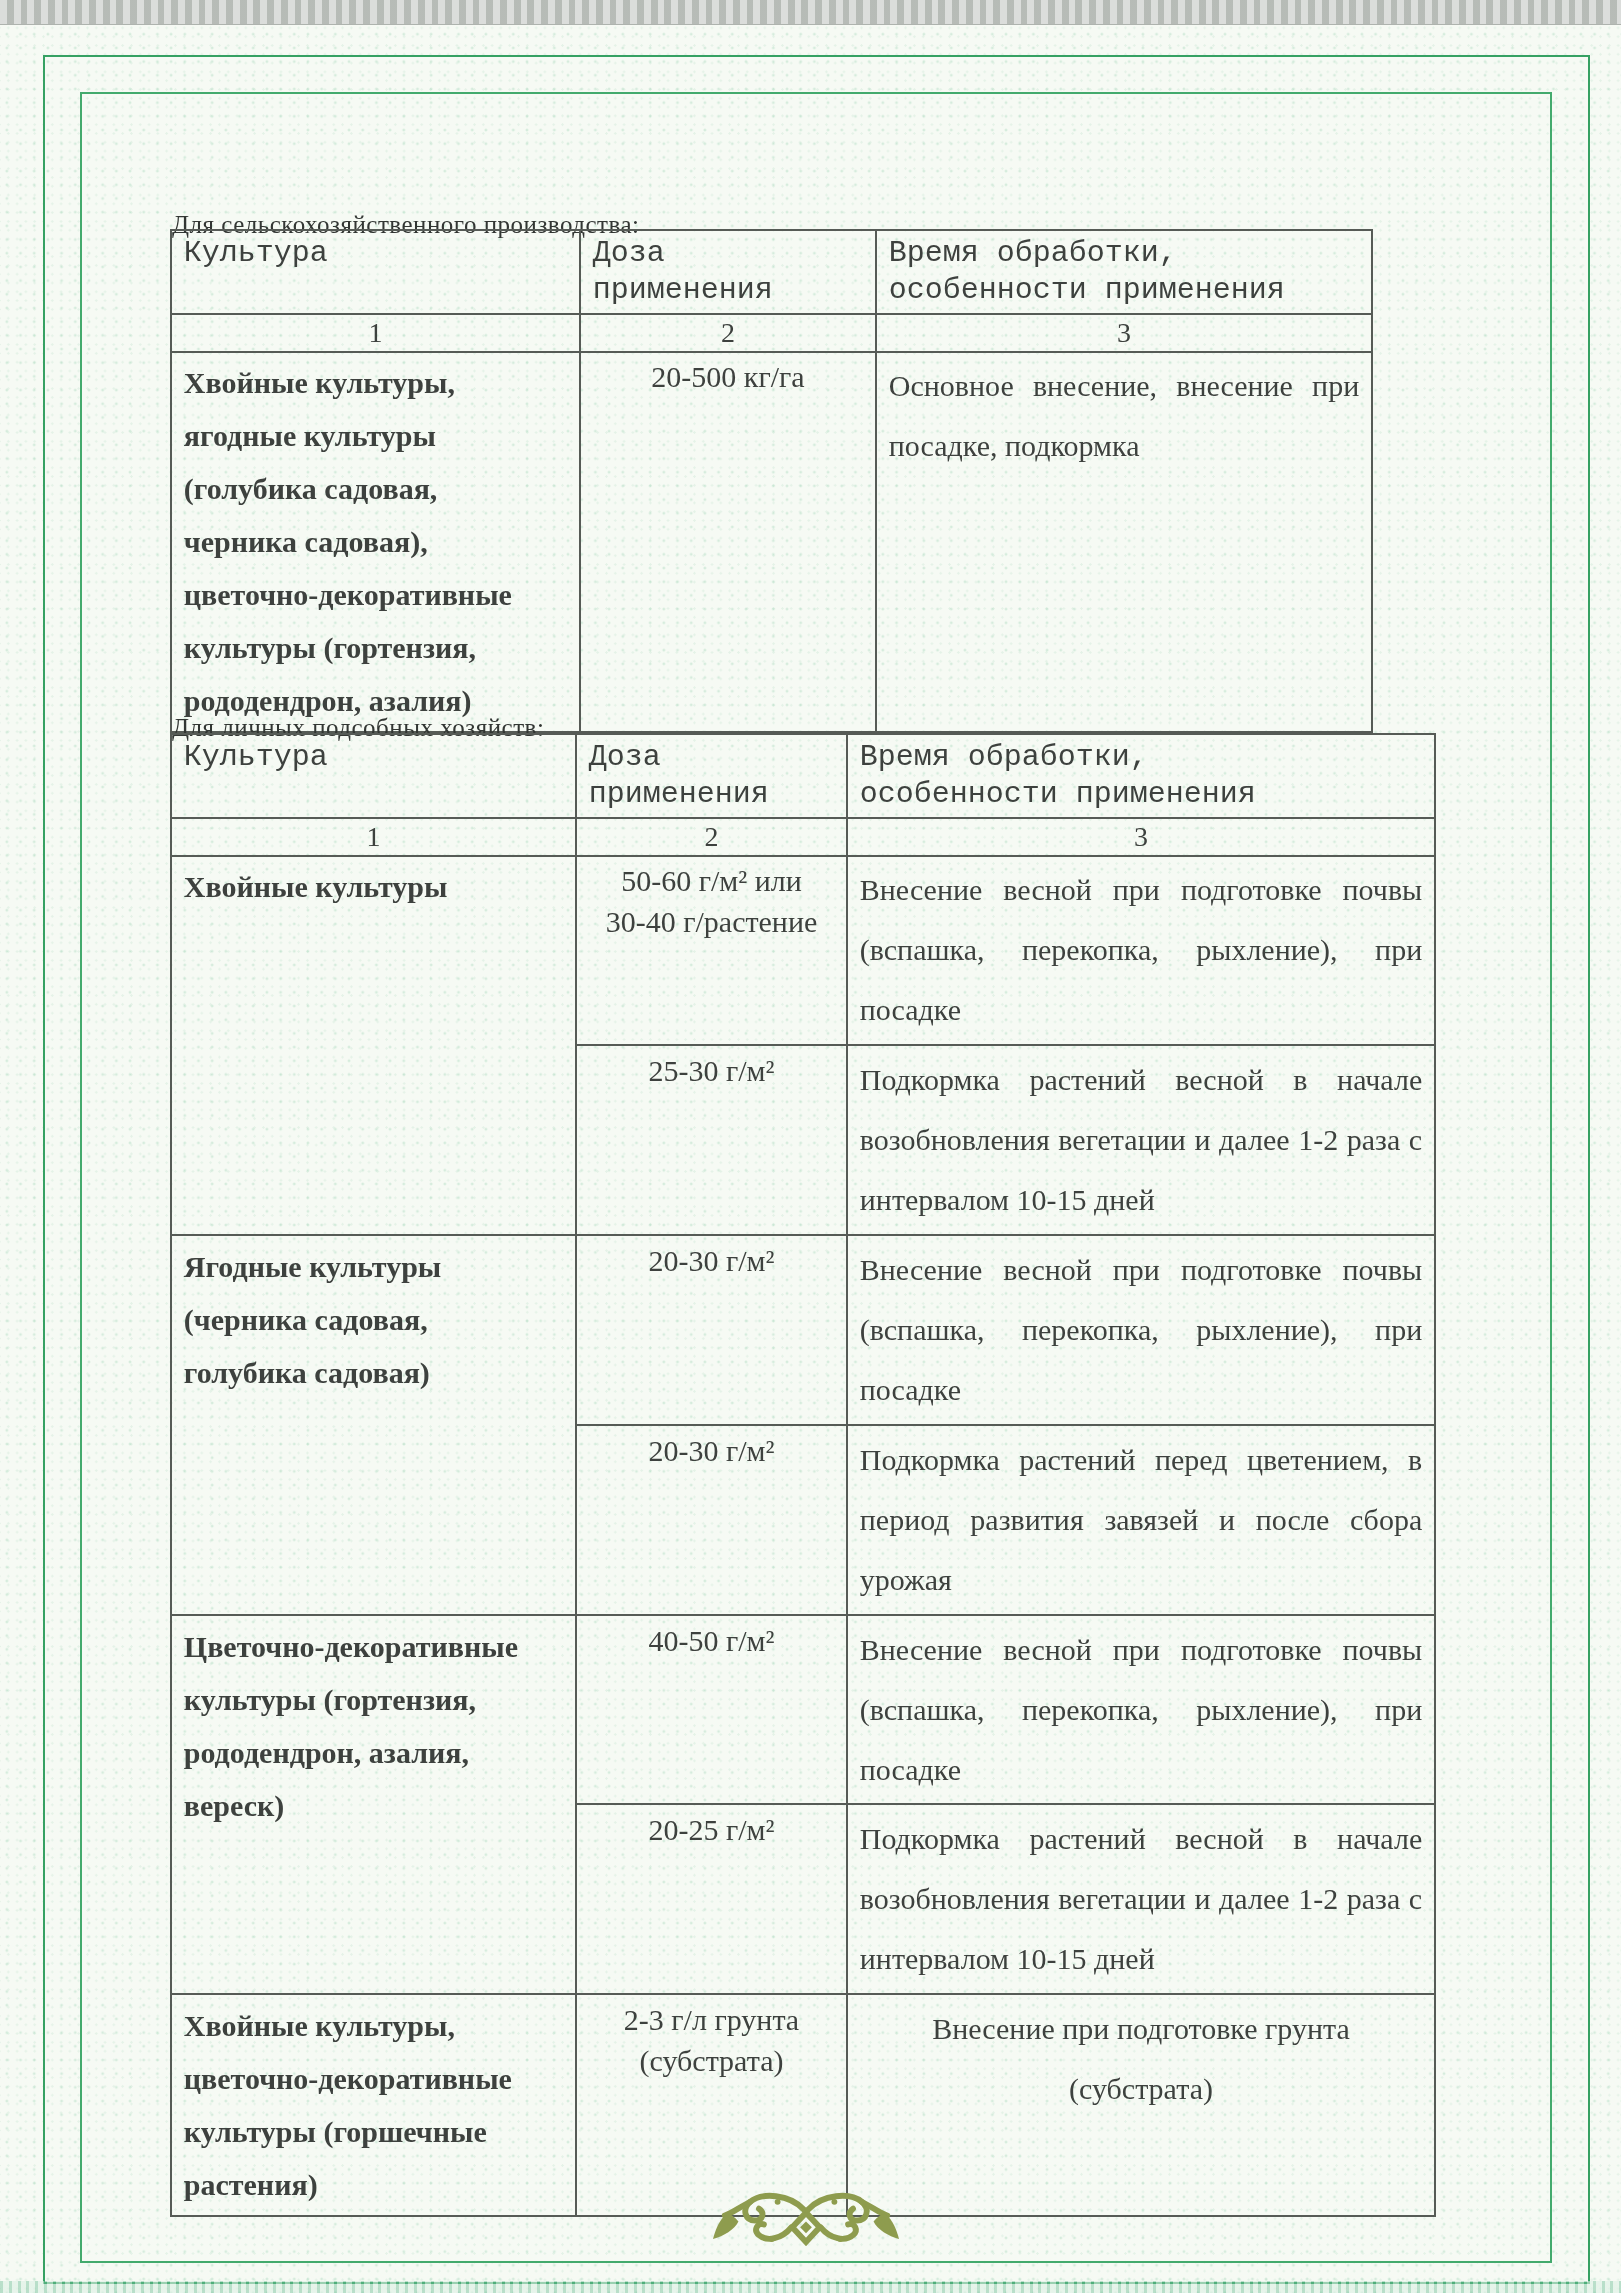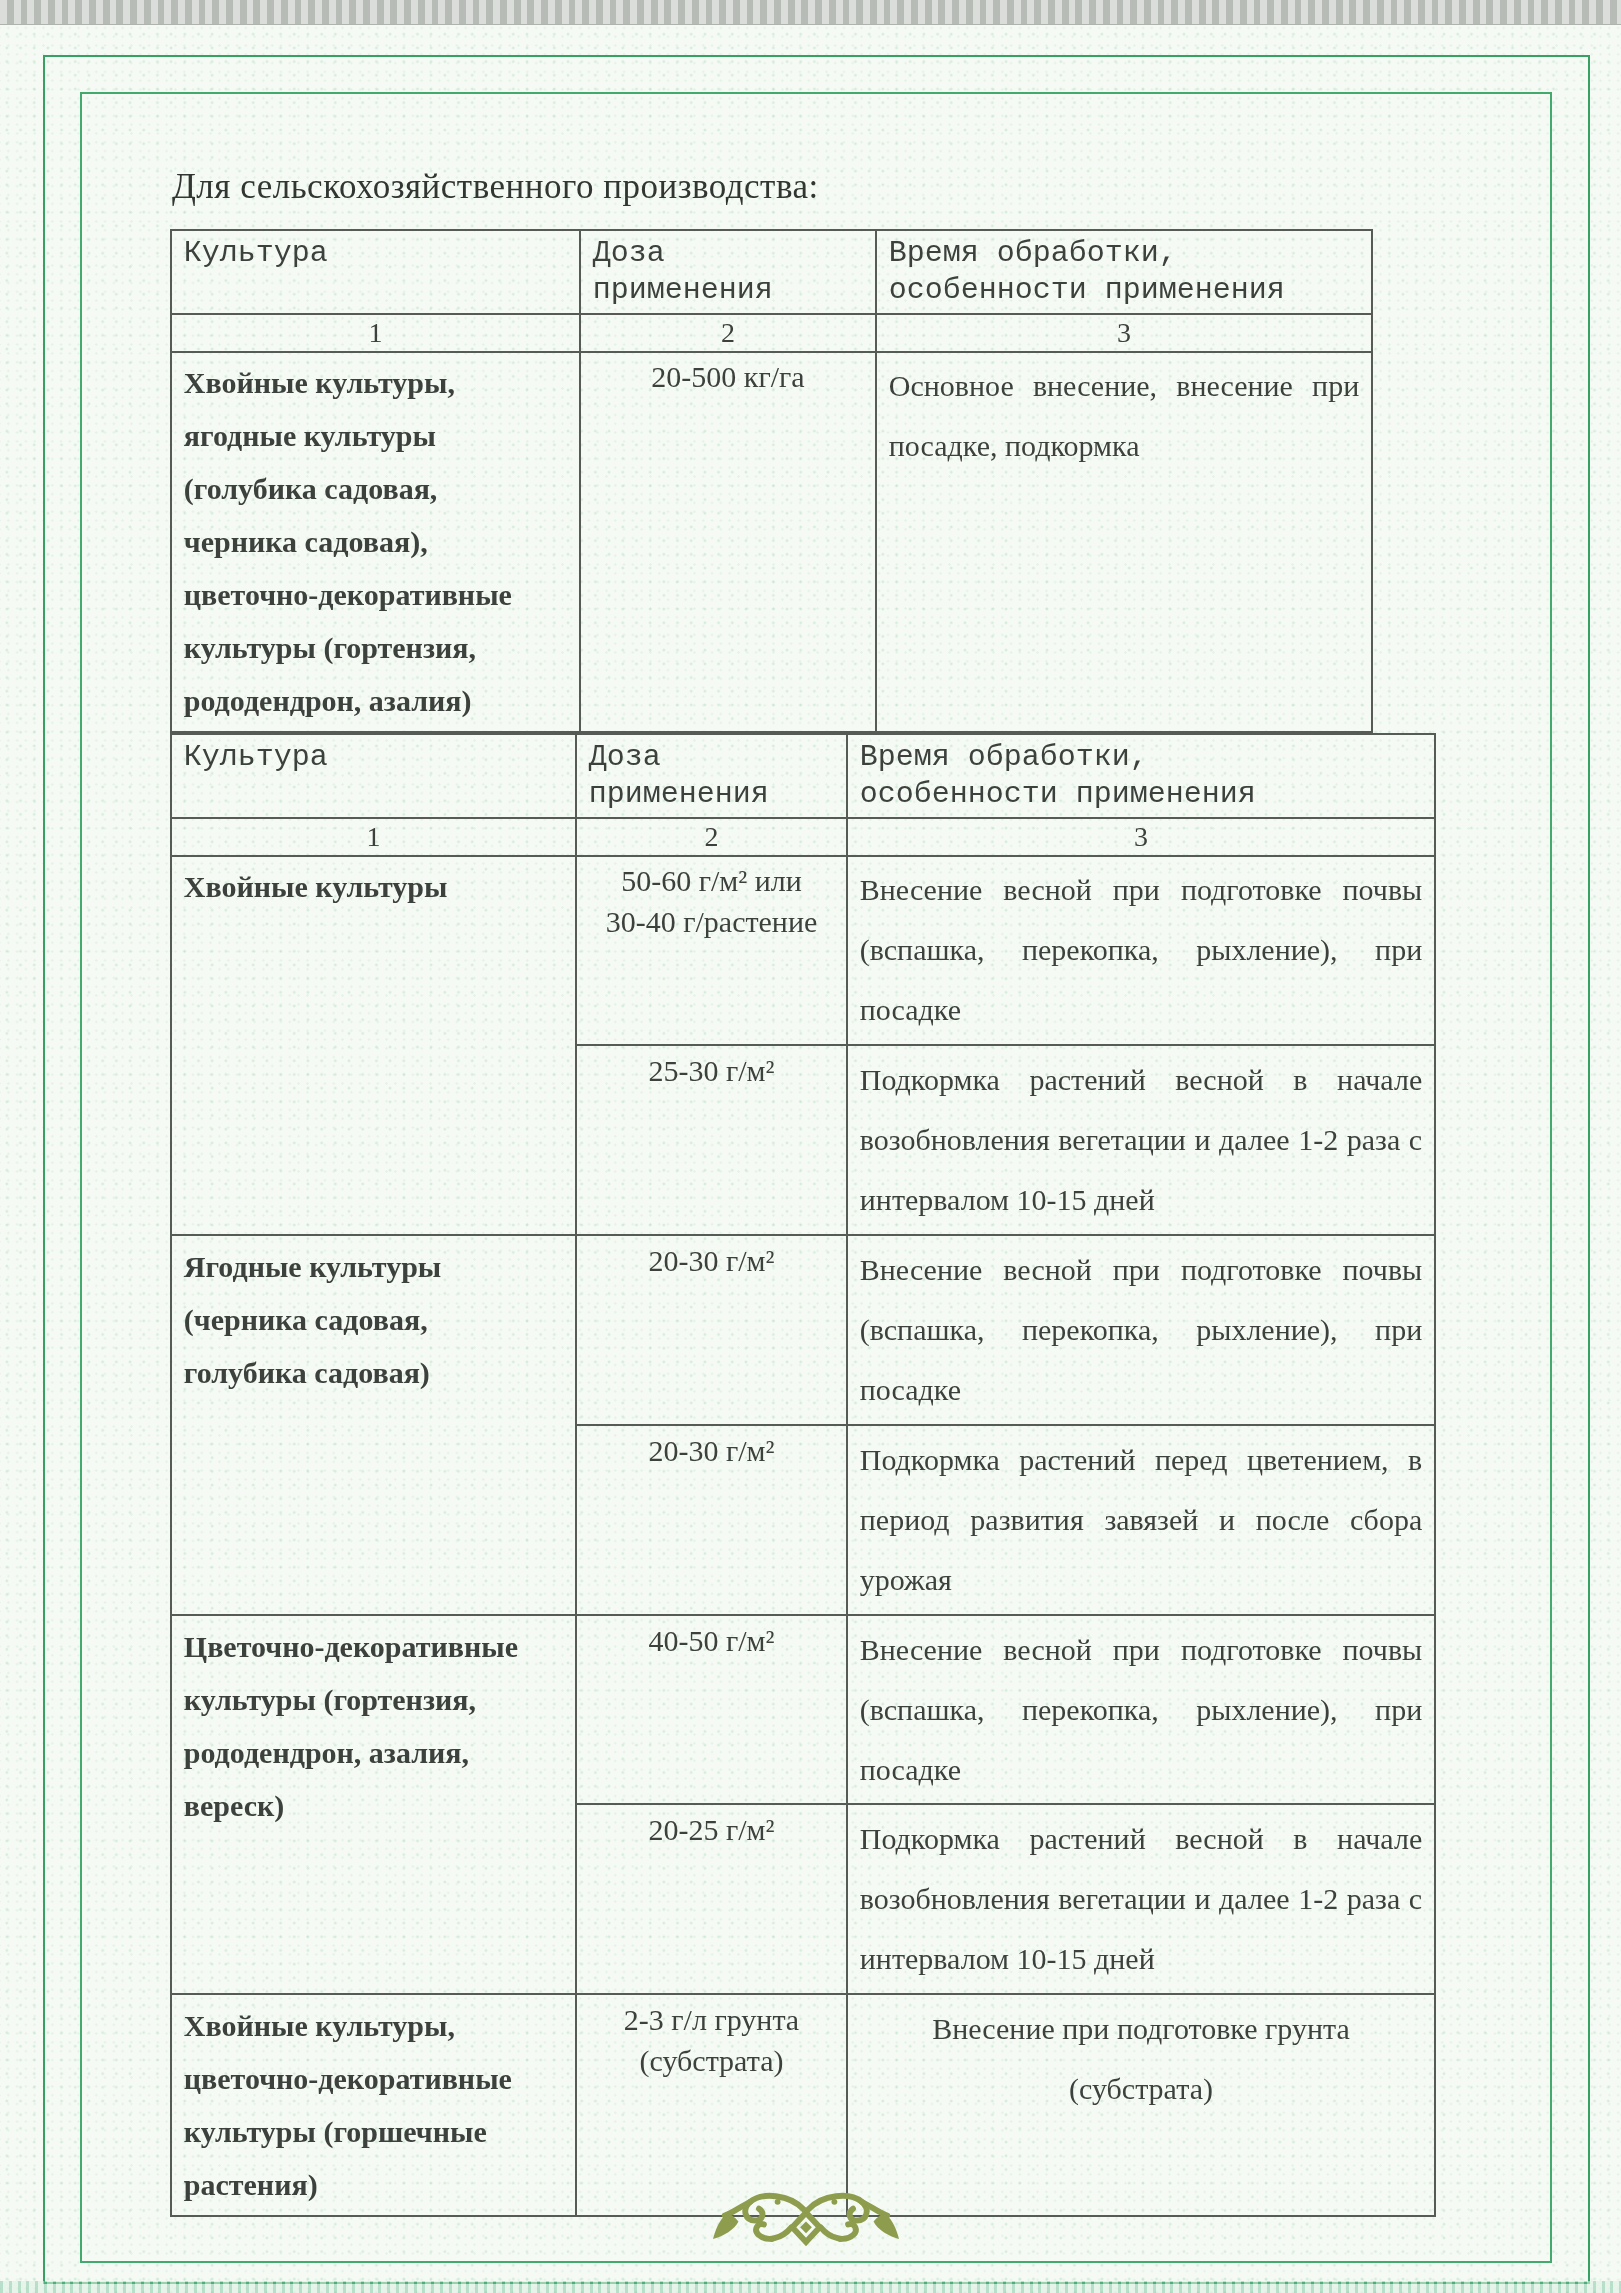--- a/index.html
+++ b/index.html
@@ -31,24 +31,25 @@
   .frame-outer{
     position:absolute;left:43px;top:55px;right:31px;bottom:9.8px;
     border:2.9px solid #36a163;
   }
   .frame-inner{
     position:absolute;left:80px;top:92px;right:69px;bottom:31px;
     border:2px solid #43aa6d;
   }
   .section-title{
     position:absolute;
-    font-size:35px;
+    font-size:25px;
     color:#323633;
     letter-spacing:0.5px;
     white-space:nowrap;
+    margin-top:44px;
   }
   #title1{left:172px;top:167px;}
   #title2{left:172px;top:670px;}
 
   table.doc{
     position:absolute;
     border-collapse:collapse;
     table-layout:fixed;
     font-size:30px;
     color:#3d413e;
@@ -139,20 +140,21 @@
 черника садовая),
 цветочно-декоративные
 культуры (гортензия,
 рододендрон, азалия)</td>
       <td class="dose">20-500 кг/га</td>
       <td class="time">Основное внесение, внесение при посадке, подкормка</td>
     </tr>
   </tbody>
     </table>
 
+  <div class="section-title" id="title2">Для личных подсобных хозяйств:</div>
 
   <table class="doc" id="table2">
     <colgroup>
         <col style="width:405px">
         <col style="width:271px">
         <col style="width:588px">
       </colgroup>
     <tbody>
         <tr style="height:75px">
       <td class="hdr">Культура</td>

